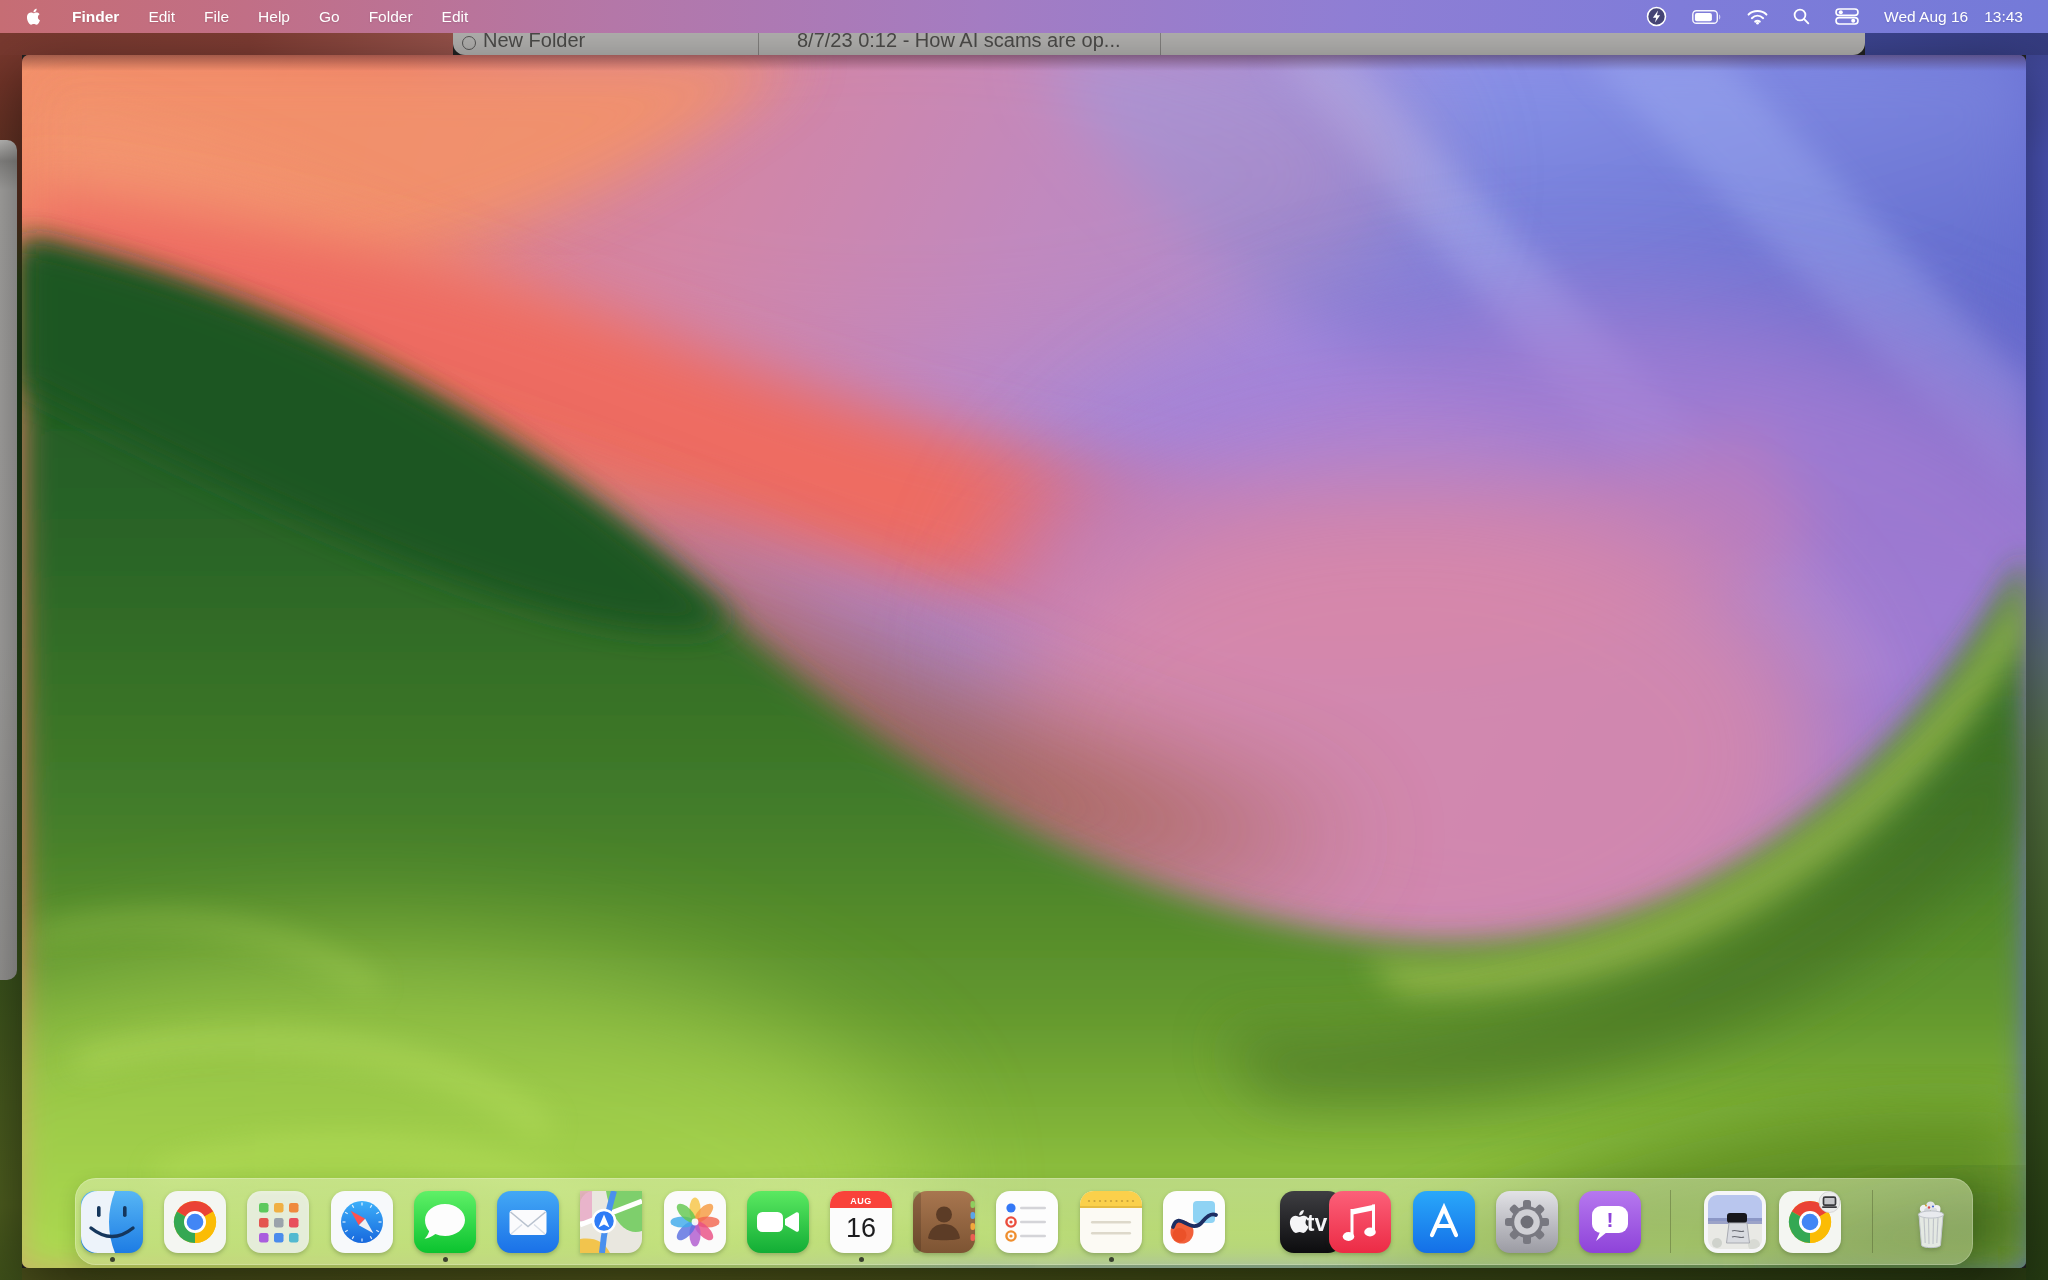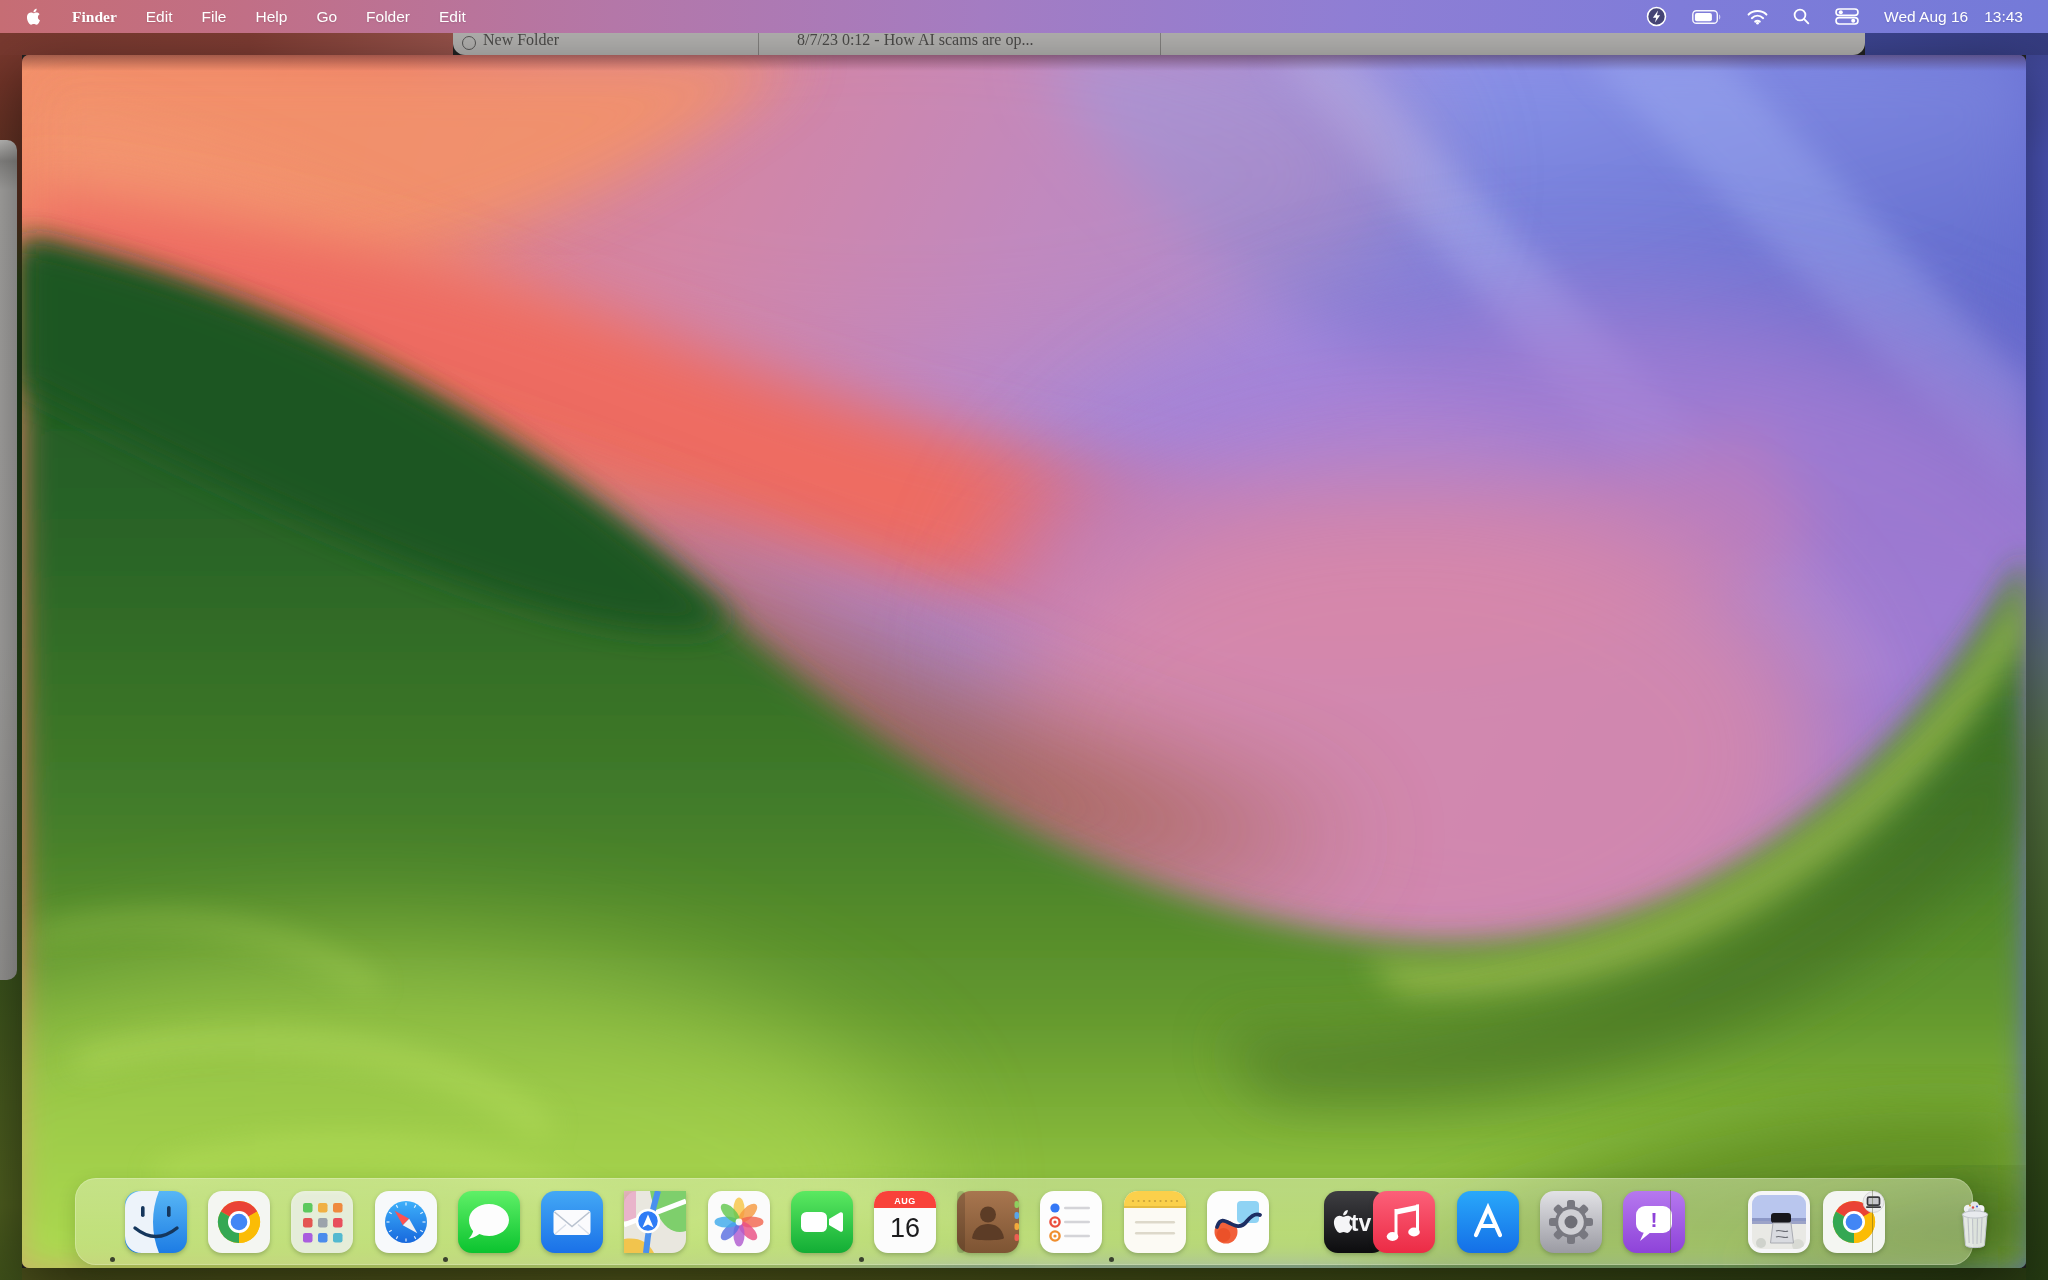--- a/index.html
+++ b/index.html
@@ -19,52 +19,52 @@
   #strip-top-left{left:0;top:33px;width:453px;height:22px;z-index:2;
     background:linear-gradient(90deg,#78392f 0%,#7e3c33 55%,#96524a 100%);}
   #strip-top-right{left:1865px;top:33px;width:183px;height:22px;z-index:2;
     background:linear-gradient(90deg,#3c4490 0%,#353c80 100%);}
 
   
   #top-window-strip{left:453px;top:33px;width:1412px;height:22px;z-index:3;
     background:#b3b2b0;border-radius:0 0 12px 12px;overflow:hidden;}
   #top-window-strip .seg-divider{position:absolute;top:0;width:1px;height:22px;background:rgba(92,91,89,.55);}
   .strip-text{position:absolute;top:0;height:22px;line-height:24px;transform:translateY(-5px);
-    color:#4c4b49;font-size:16px;white-space:nowrap;font-family:Liberation Serif, serif;}
+    color:#4c4b49;font-size:20px;white-space:nowrap;}
   #new-folder-circle{position:absolute;left:9px;top:3px;width:14px;height:14px;border:1.6px solid #565554;
     border-radius:50%;box-sizing:border-box;}
 
   
   #left-window-sliver{left:0;top:140px;width:17px;height:840px;z-index:3;
     background:linear-gradient(180deg,#c2c1bf 0%,#8a8987 2.5%,#a9a8a6 6%,#a7a6a4 60%,#9a9997 100%);
     border-radius:0 10px 10px 0;}
 
   
   #front-window{left:22px;top:55px;width:2004px;height:1213px;z-index:4;border-radius:7px;
     overflow:hidden;box-shadow:0 18px 60px rgba(0,0,0,.5);}
   #front-window svg{display:block;width:100%;height:100%;}
 
   
   #menu-bar{left:0;top:0;width:2048px;height:33px;z-index:10;display:flex;align-items:center;
     background:linear-gradient(90deg,#c66d74 0%,#c16f86 12%,#b477a8 30%,#a47cc2 48%,
       #8f7ed4 66%,#7f7cd9 82%,#747ad8 100%);
     color:#fff;font-size:15.5px;}
   #menu-left{display:flex;align-items:center;gap:29px;padding-left:27px;}
   #menu-left .mi{cursor:default;text-shadow:0 1px 2px rgba(0,0,0,.12);}
-  #app-name{font-weight:700;font-family:Liberation Serif, serif;}
+  #app-name{font-weight:700;}
   #menu-right{margin-left:auto;display:flex;align-items:center;gap:25px;padding-right:25px;}
   #clock{display:flex;gap:16px;font-weight:500;text-shadow:0 1px 2px rgba(0,0,0,.12);}
   .sticon{display:flex;align-items:center;}
 
   
   #dock{left:0;top:0;width:2048px;height:1280px;z-index:12;pointer-events:none;}
   #dock-panel{position:absolute;left:75px;top:1178px;width:1898px;height:87px;border-radius:21px;
     background:linear-gradient(180deg,rgba(237,246,205,.46),rgba(214,231,166,.44));
     box-shadow:inset 0 0 0 1px rgba(255,255,255,.22), 0 6px 18px rgba(30,50,10,.18);}
-  .dock-item{position:absolute;top:1191px;width:62px;height:62px;pointer-events:auto;margin-left:44px;}
+  .dock-item{position:absolute;top:1191px;width:62px;height:62px;pointer-events:auto;}
   .dock-item svg{display:block;width:62px;height:62px;filter:drop-shadow(0 2px 2px rgba(20,40,10,.25));}
   .dock-sep{position:absolute;top:1190px;width:1px;height:63px;background:rgba(70,82,40,.38);}
   .run-dot{position:absolute;top:1256.5px;width:5px;height:5px;border-radius:50%;
     background:rgba(40,44,34,.88);}
 </style>
 </head>
 <body>
 
 <div class="abs" id="margin-left"></div>
 <div class="abs" id="margin-right"></div>

